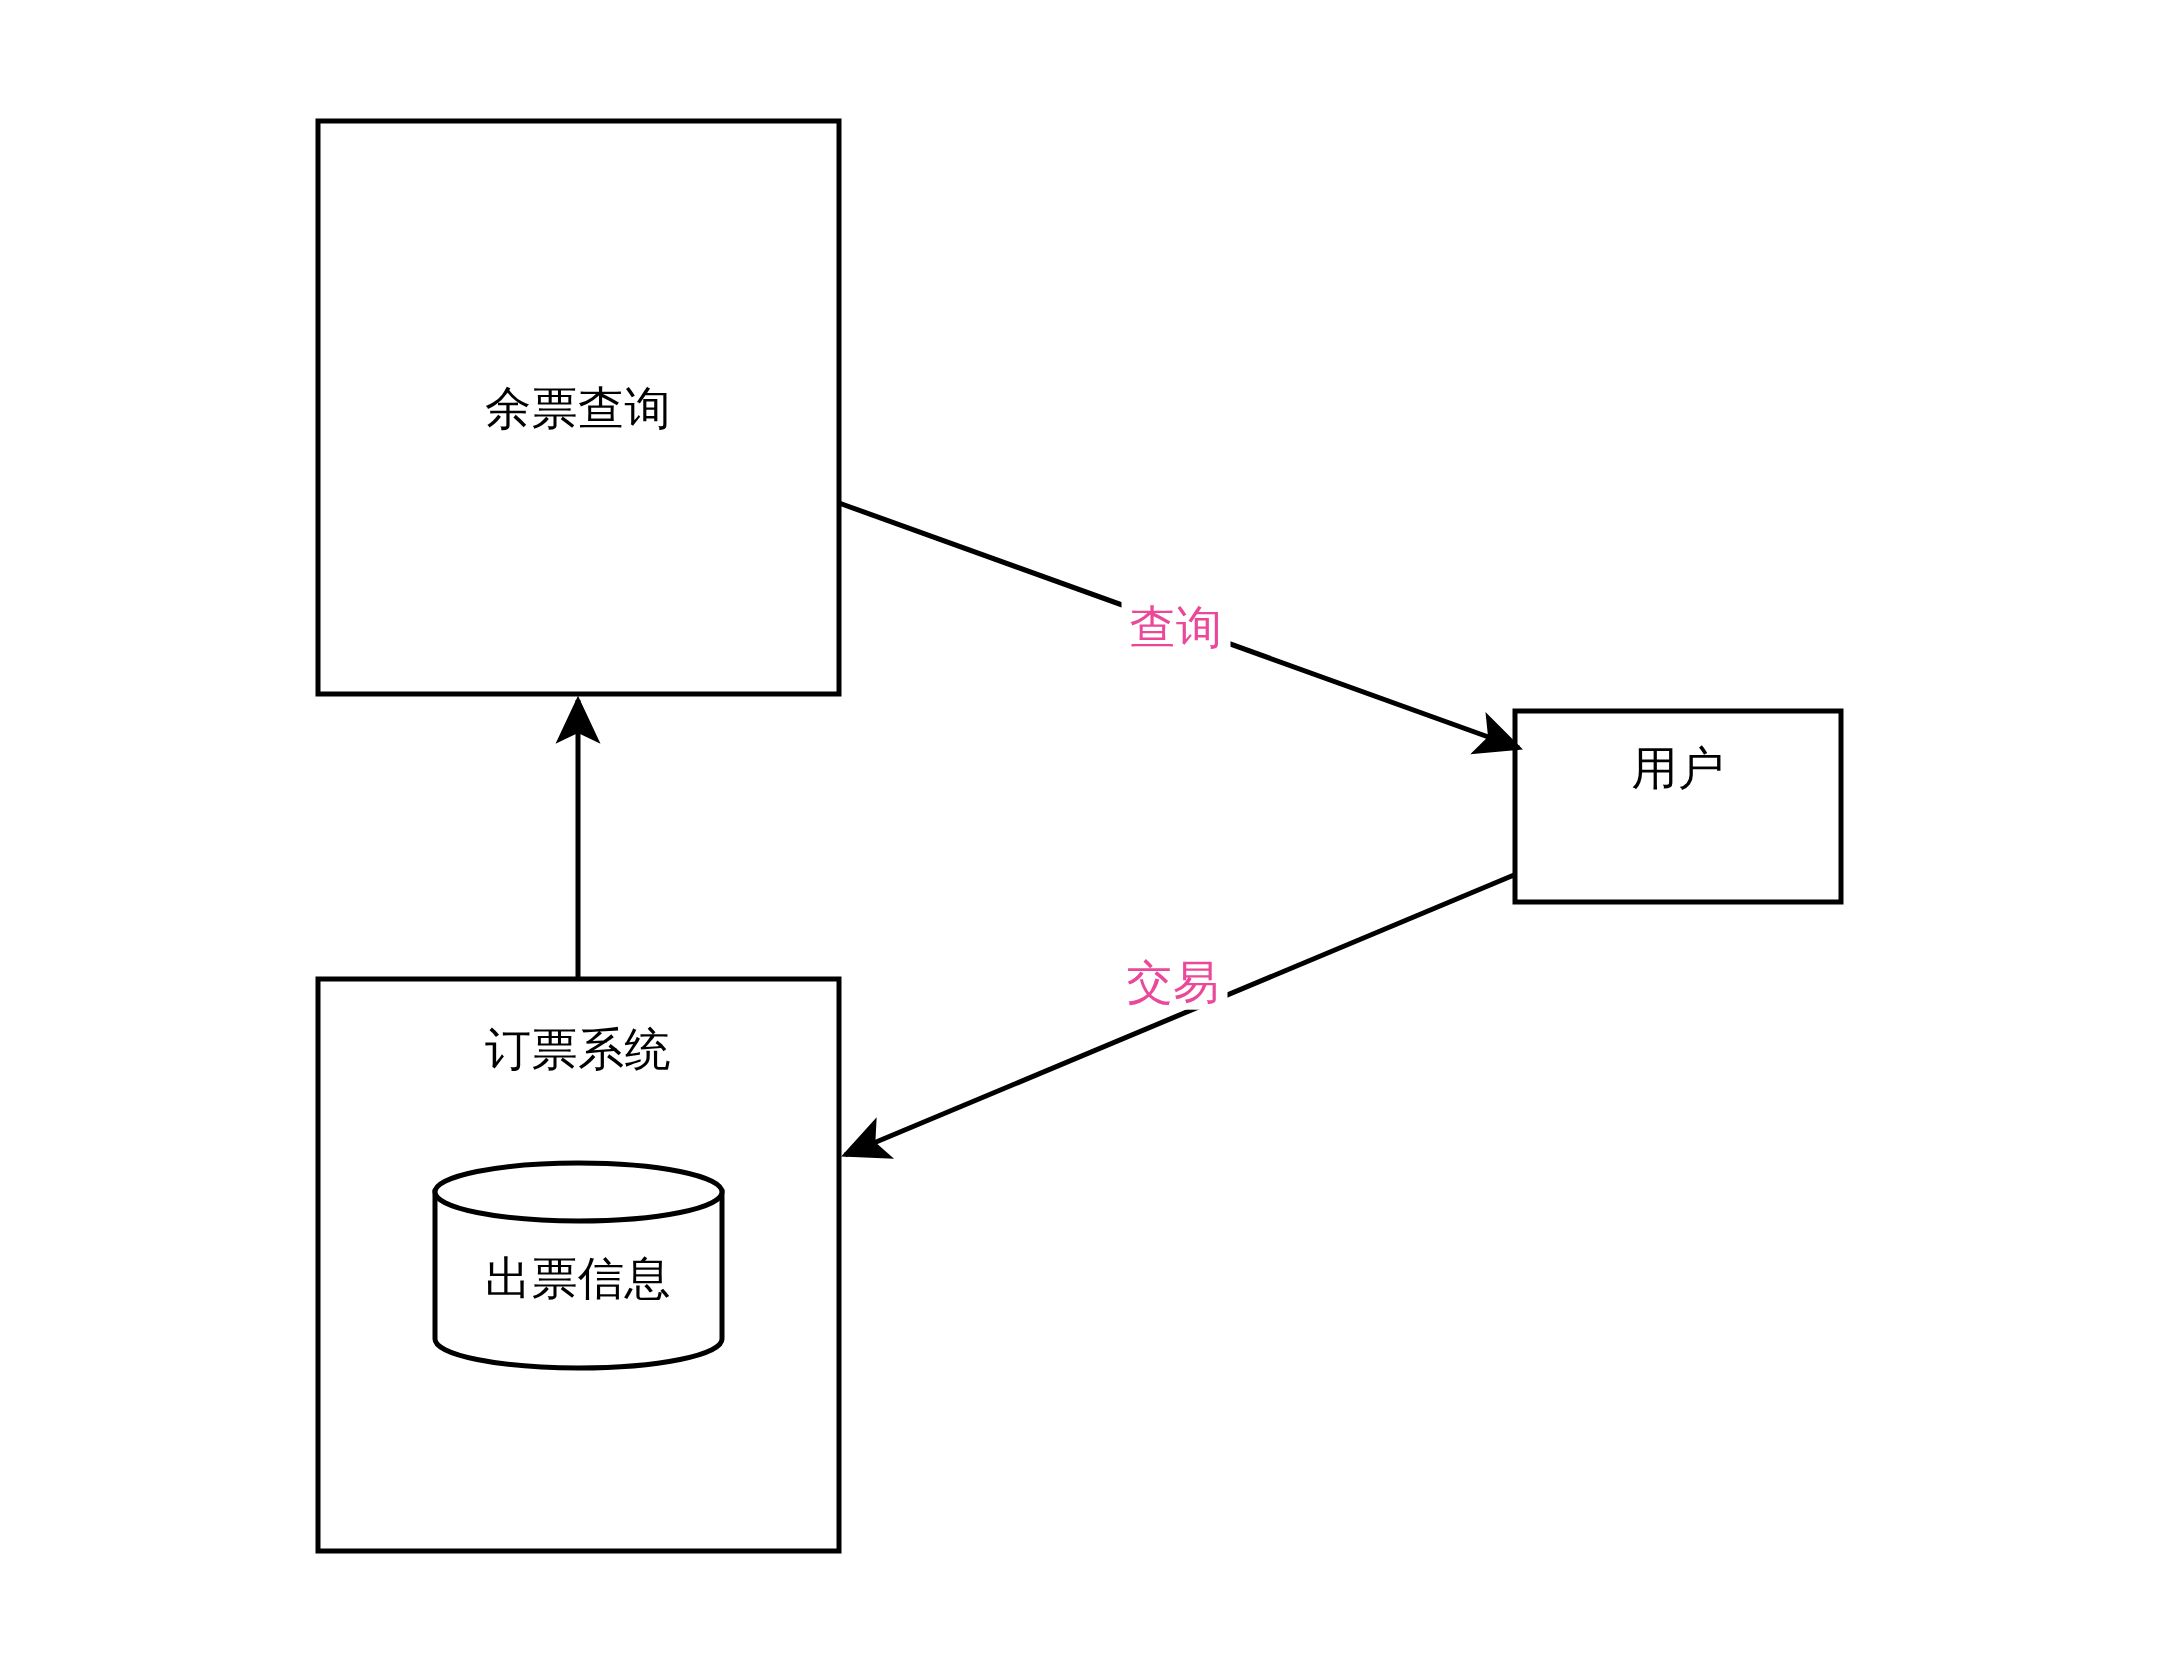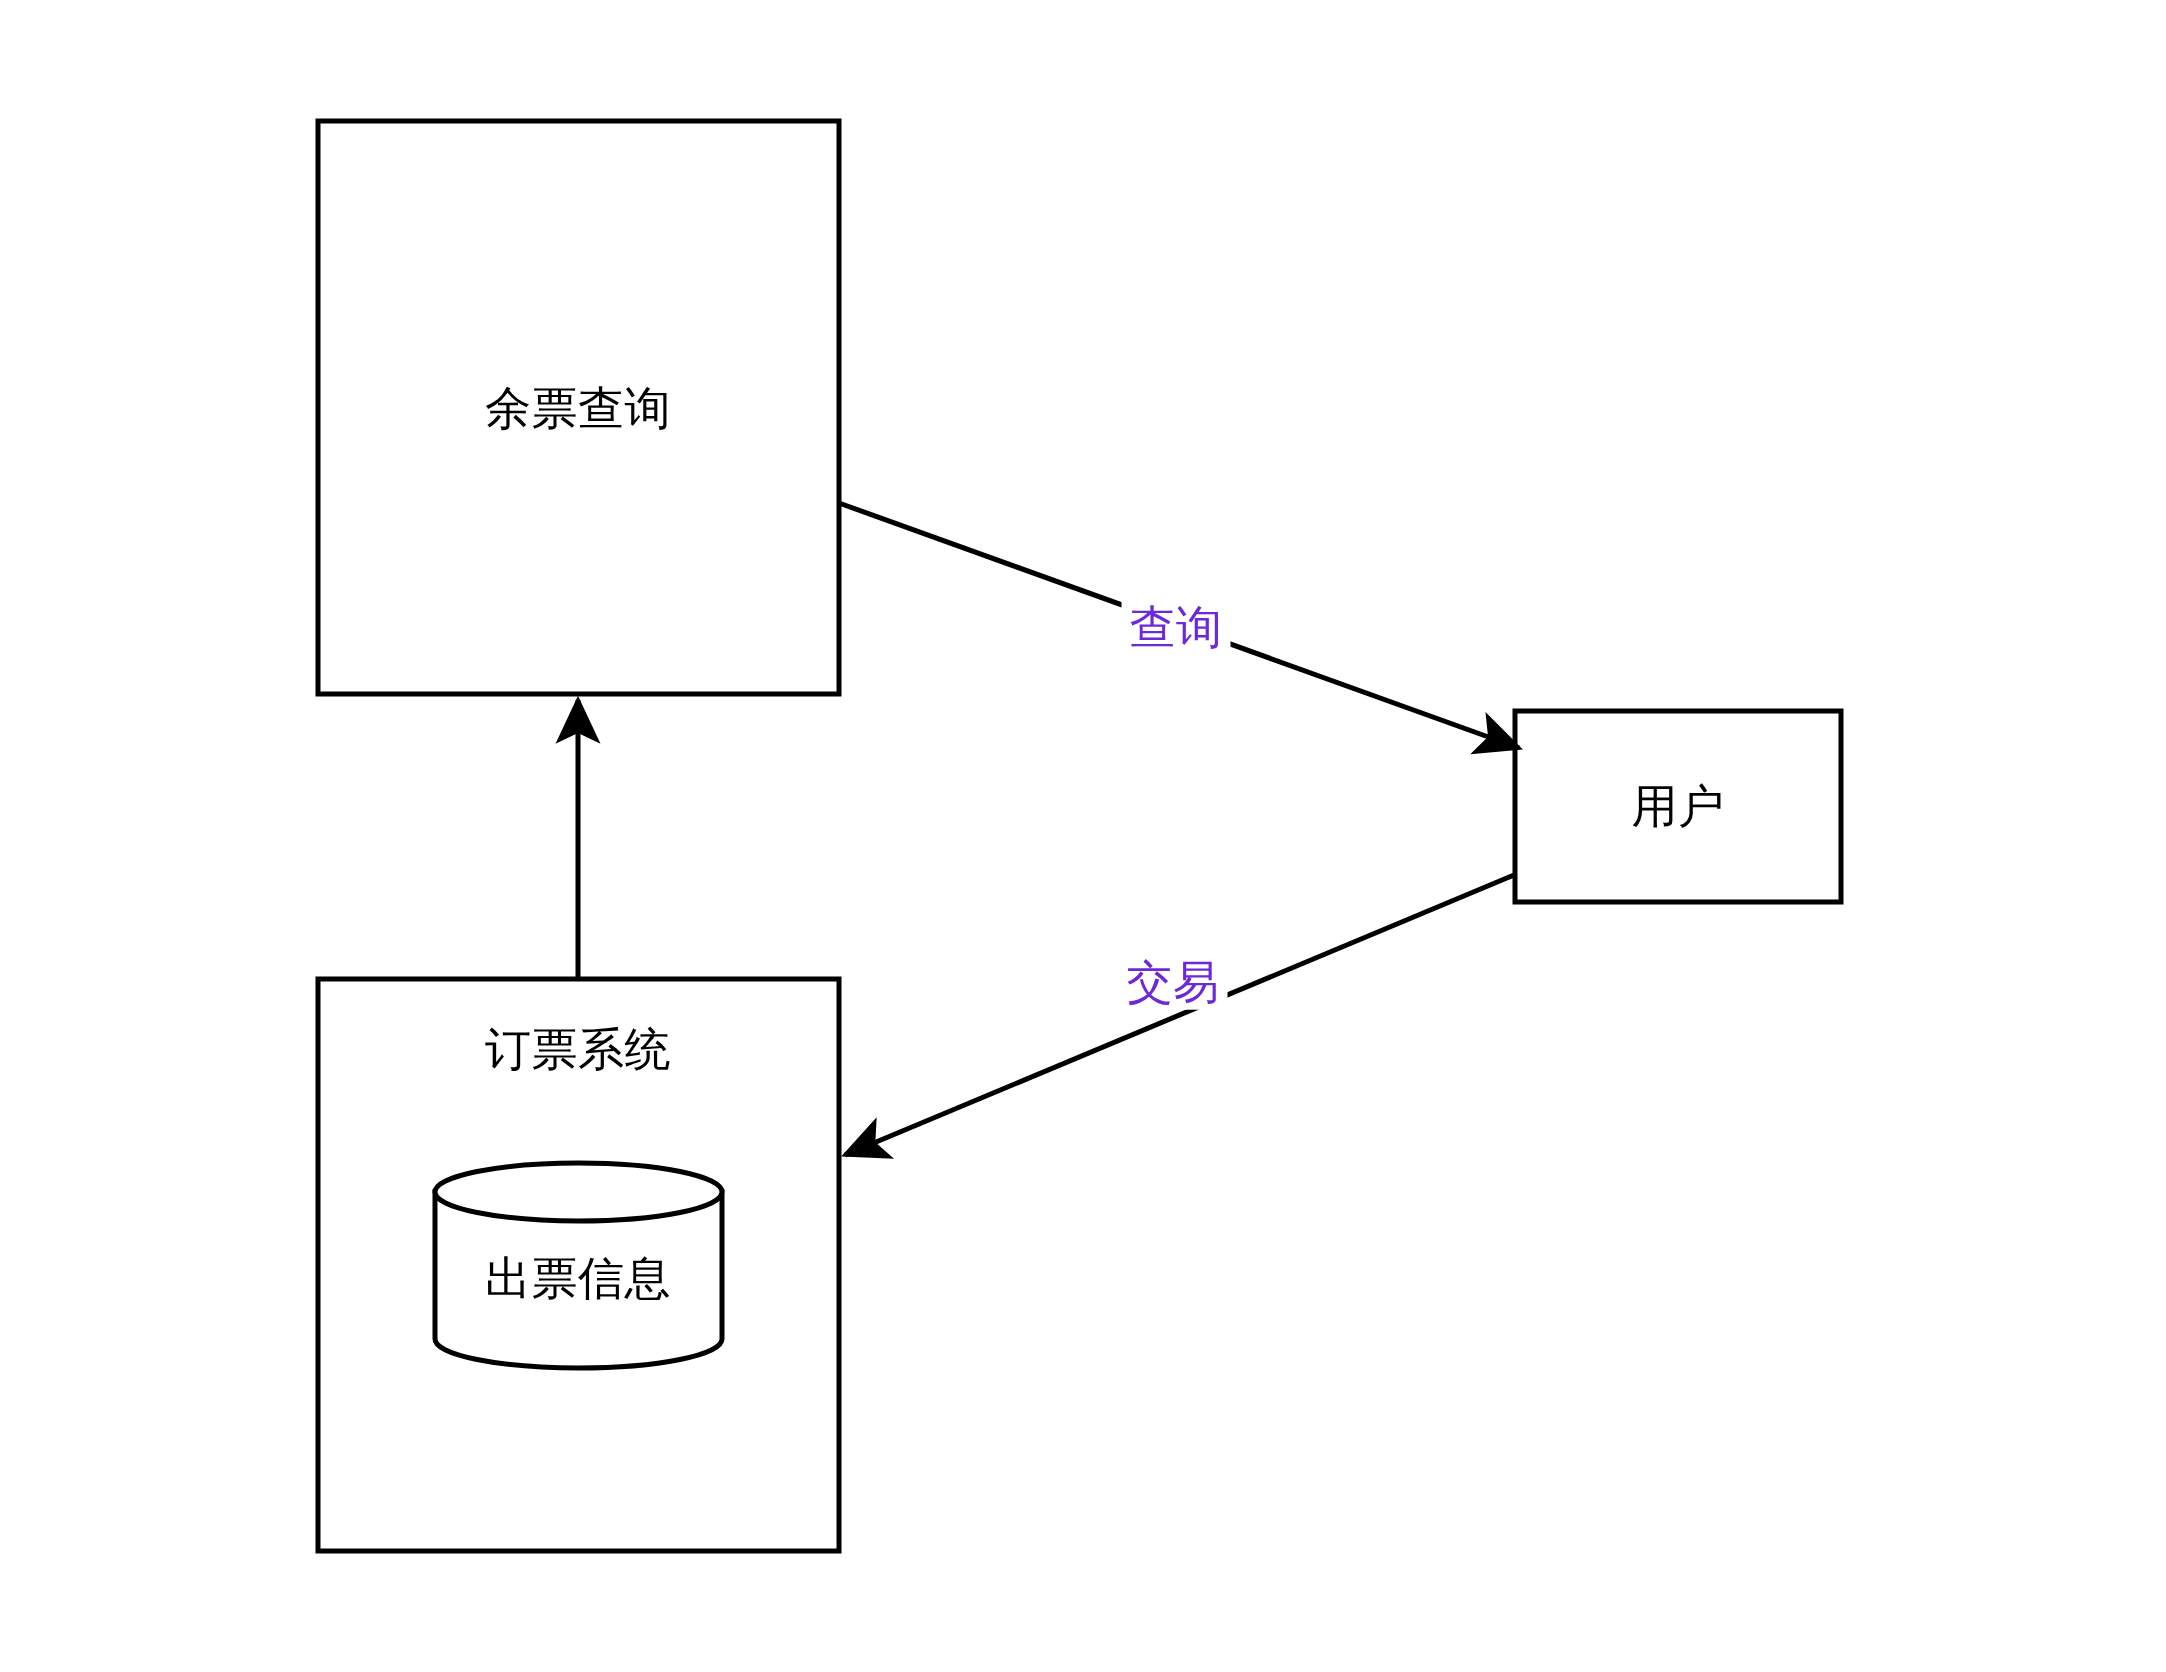--- a/index.html
+++ b/index.html
@@ -28,21 +28,21 @@
     position: absolute;
     color: #000000;
     white-space: nowrap;
     transform: translate(-50%, -50%);
     font-size: 46px;
     line-height: 1.1;
     letter-spacing: 0.5px;
   }
   .edge-label {
     position: absolute;
-    color: #6d28d9;
+    color: #ec4899;
     background: #ffffff;
     white-space: nowrap;
     transform: translate(-50%, -50%);
     font-size: 46px;
     line-height: 1.1;
     padding: 2px 8px;
     letter-spacing: 0.5px;
   }
 </style>
 </head>
@@ -72,21 +72,21 @@
 
     <line x1="839" y1="503" x2="1519" y2="748" stroke="#000000" stroke-width="5" marker-end="url(#arrow-filled)"></line>
 
     <line x1="1514" y1="875" x2="845" y2="1155" stroke="#000000" stroke-width="5" marker-end="url(#arrow-filled)"></line>
   </svg>
 
   <div class="node-label" style="left:578px; top:408px;">余票查询</div>
 
   <div class="node-label" style="left:578px; top:1025px;margin-top:24px;">订票系统</div>
 
-  <div class="node-label" style="left:1678px; top:806px;">用户</div>
+  <div class="node-label" style="left:1678px; top:768px;">用户</div>
 
   <div class="node-label" style="left:578px; top:1278px;">出票信息</div>
 
 
   <div class="edge-label" style="left:1176px; top:627px;">查询</div>
 
   <div class="edge-label" style="left:1173px; top:982px;">交易</div>
 
 </div>
 

